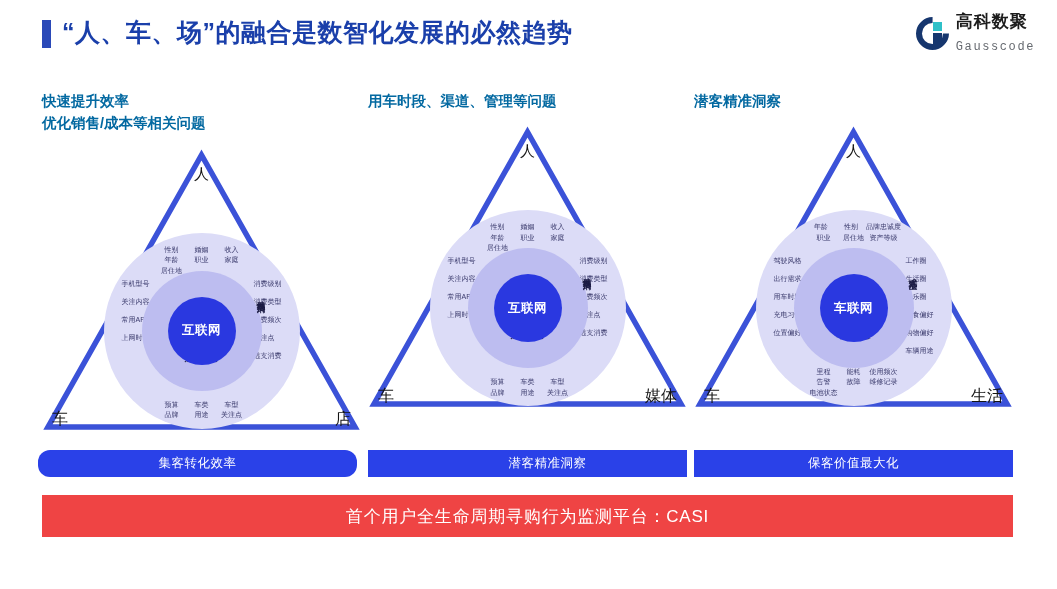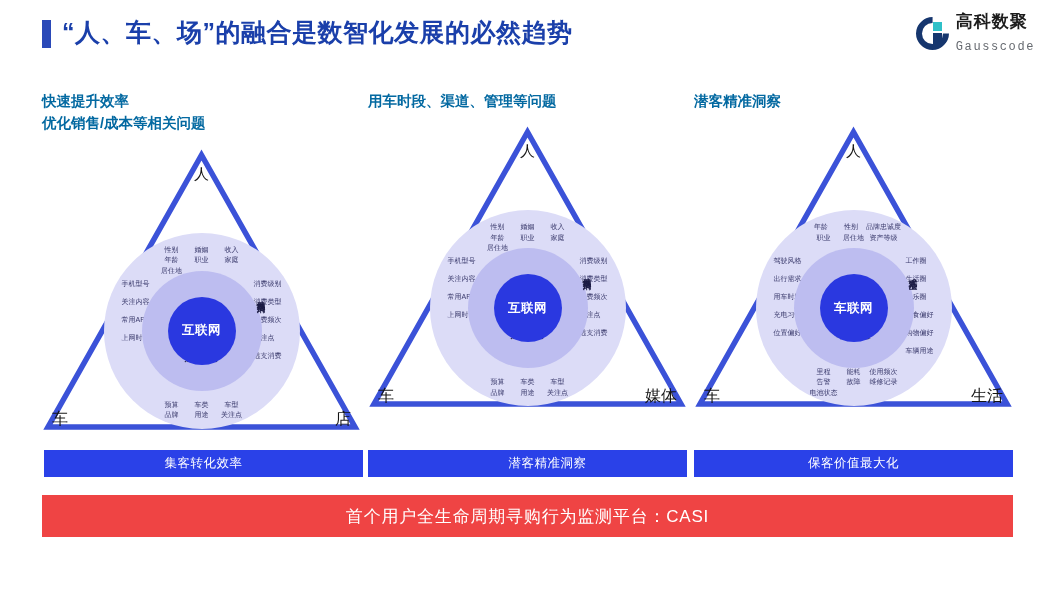--- a/index.html
+++ b/index.html
@@ -140,21 +140,21 @@
     pointer-events: none;
   }
 
   
   .banner {
     position: absolute; width: 319px; height: 27px;
     background: #2a41e8; color: #ffffff;
     display: flex; align-items: center; justify-content: center;
     font-size: 12.5px; letter-spacing: 0.5px;
   }
-  .banner-0 { left: 44px; top: 450px; }
+  .banner-0 { left: 38px; top: 450px; border-radius: 12px; }
   .banner-1 { left: 368px; top: 450px; padding-left: 40px; }
   .banner-2 { left: 694px; top: 450px; }
 
   .footer-banner {
     position: absolute; left: 42px; top: 495px;
     width: 971px; height: 42px;
     background: #ef4444; color: #ffffff;
     display: flex; align-items: center; justify-content: center;
     font-size: 17px; letter-spacing: 0.8px;
   }

